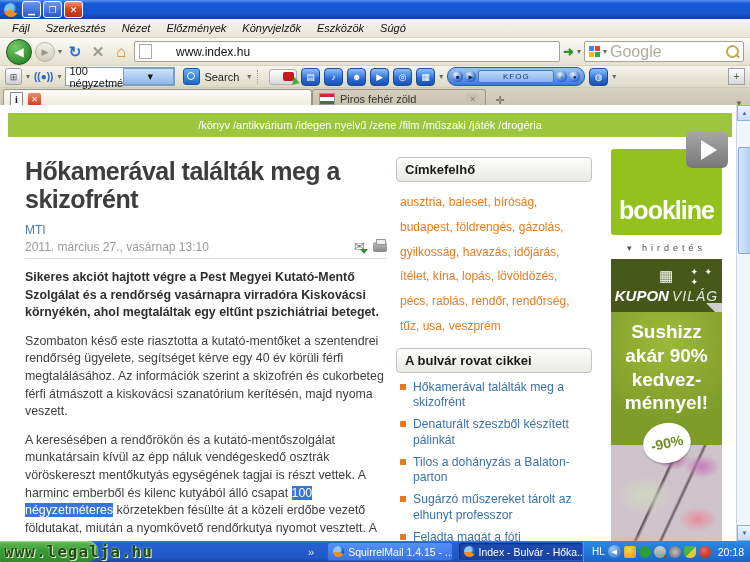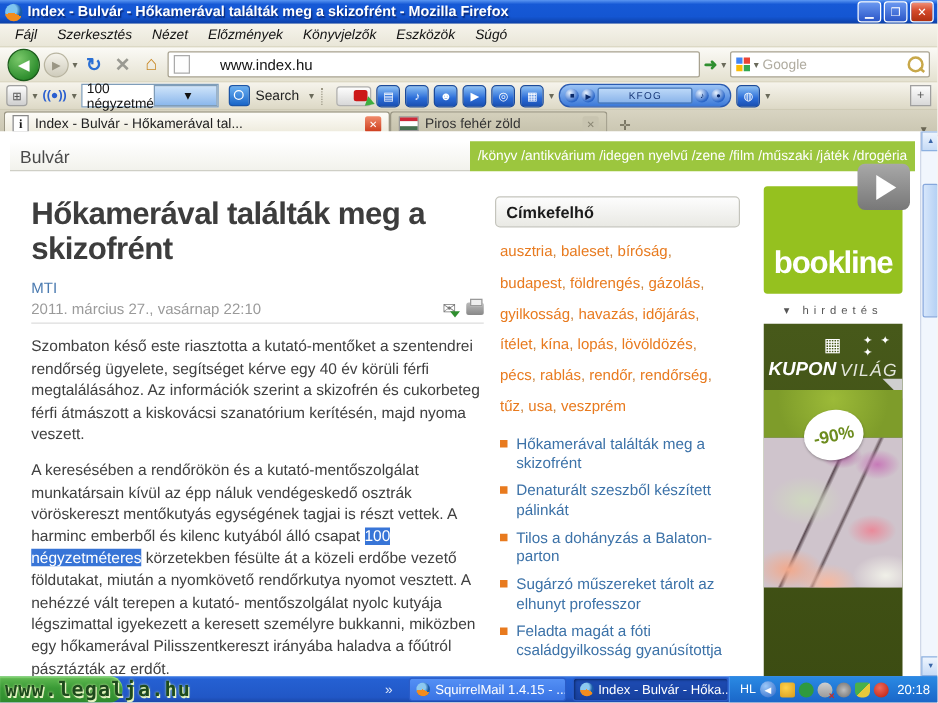--- a/index.html
+++ b/index.html
@@ -30,21 +30,21 @@
   .home{color:#c98a2a;font-size:16px;}
   .urlbox{flex:1;height:19px;background:#fff;border:1px solid #a8a290;border-radius:2px;display:flex;align-items:center;padding:0 4px;gap:4px;}
   .docicon{width:11px;height:13px;background:#fdfdfd;border:1px solid #aaa;flex:none;}
   .urltext{font-size:12px;color:#111;margin-left:20px;}
   .gobtn{color:#2f8f2f;font-size:13px;font-weight:bold;}
   .googlebox{width:150px;height:19px;background:#fff;border:1px solid #a8a290;border-radius:2px;display:flex;align-items:center;padding:0 4px;gap:3px;}
   .glogo{width:11px;height:11px;flex:none;display:grid;grid-template-columns:1fr 1fr;grid-template-rows:1fr 1fr;gap:1px;}
   .glogo i{display:block;}
   .glogo i:nth-child(1){background:#4285f4}.glogo i:nth-child(2){background:#ea4335}
   .glogo i:nth-child(3){background:#fbbc05}.glogo i:nth-child(4){background:#34a853}
-  .gph{flex:1;font-size:11px;color:#b0aca0;}
+  .gph{flex:1;font-size:16px;color:#b0aca0;}
   .mag{width:9px;height:9px;border:2px solid #c8a84a;border-radius:50%;position:relative;flex:none;}
   .mag::after{content:"";position:absolute;width:5px;height:2px;background:#c8a84a;transform:rotate(40deg);left:7px;top:8px;}
 
   
   .toolbar2{height:21px;background:linear-gradient(#f6f4ec,#ddd9c6);display:flex;align-items:center;padding:0 5px;gap:4px;border-bottom:1px solid #cfcbb6;}
   .t2icon{height:15px;min-width:15px;border-radius:3px;display:flex;align-items:center;justify-content:center;font-size:9px;flex:none;}
   .ext{background:linear-gradient(#fdfdfd,#cfcfcf);border:1px solid #a0a0a0;color:#555;}
   .radio{color:#2a5fd0;font-weight:bold;font-size:10px;background:none;}
   .findbox{width:108px;height:17px;background:#fff;border:1px solid #7f9db9;display:flex;align-items:center;}
   .findbox span{flex:1;font-size:11px;padding-left:3px;color:#111;}
@@ -166,21 +166,20 @@
   .ti6{background:radial-gradient(circle at 40% 35%,#f06a5a,#b81a0a);border-radius:50%;}
   .clock{color:#fff;font-size:10.5px;margin-left:4px;}
 </style>
 </head>
 <body>
 
 <div class="screen">
 
   <div class="titlebar">
     <span class="ff-icon"></span>
-    <span class="title">Index - Bulvár - Hőkamerával találták meg a skizofrént - Mozilla Firefox</span>
     <span class="winbtns">
       <span class="winbtn">▁</span>
       <span class="winbtn">❐</span>
       <span class="winbtn close">✕</span>
     </span>
   </div>
 
   <div class="menubar">
 
   <span class="menu-item">Fájl</span>
@@ -249,65 +248,63 @@
       <span class="pbtn">●</span>
     </span>
     <span class="bicon">◍</span>
     <span class="caret">▾</span>
     <span class="plusbox">+</span>
   </div>
 
   <div class="tabbar">
     <span class="tab active">
       <span class="favicon-index">i</span>
-      <span class="label">Index - Bulvár - Hőkamerával tal...</span>
       <span class="closetab">✕</span>
     </span>
     <span class="tab inactive">
       <span class="flag">
           <i></i>
           <i></i>
           <i></i>
         </span>
       <span class="label">Piros fehér zöld</span>
       <span class="closetab faded">✕</span>
     </span>
     <span class="newtab">✛</span>
     <span class="tablist">▼</span>
   </div>
 
   <div class="content">
     <div class="strip">
-      <div class="strip-left">
-        <span>Bulvár</span>
-      </div>
       <div class="strip-right">
         <span>/könyv /antikvárium /idegen nyelvű /zene /film /műszaki /játék /drogéria</span>
       </div>
     </div>
     <div class="playbtn"></div>
 
     <div class="article">
       <h1>Hőkamerával találták meg a skizofrént</h1>
       <div class="byline">MTI</div>
       <div class="metaline">
-        <span class="dateline">2011. március 27., vasárnap 22:10</span>
+        <span class="dateline">2011. március 27., vasárnap 13:10</span>
         <span class="mailicon">✉</span>
         <span class="printicon"></span>
       </div>
+      <p class="lead">Sikeres akciót hajtott végre a Pest Megyei Kutató-Mentő Szolgálat és a rendőrség vasárnapra virradóra Kiskovácsi környékén, ahol megtaláltak egy eltűnt pszichiátriai beteget.</p>
       <p>Szombaton késő este riasztotta a kutató-mentőket a szentendrei rendőrség ügyelete, segítséget kérve egy 40 év körüli férfi megtalálásához. Az információk szerint a skizofrén és cukorbeteg férfi átmászott a kiskovácsi szanatórium kerítésén, majd nyoma veszett.</p>
       <p><span>A keresésében a rendőrökön és a kutató-mentőszolgálat munkatársain kívül az épp náluk vendégeskedő osztrák vöröskereszt mentőkutyás egységének tagjai is részt vettek. A harminc emberből és kilenc kutyából álló csapat </span><span class="hl">100 négyzetméteres</span><span> körzetekben fésülte át a közeli erdőbe vezető földutakat, miután a nyomkövető rendőrkutya nyomot vesztett. A nehézzé vált terepen a kutató- mentőszolgálat nyolc kutyája légszimattal igyekezett a keresett személyre bukkanni, miközben egy hőkamerával Pilisszentkereszt irányába haladva a főútról pásztázták az erdőt.</span></p>
 
     </div>
 
     <div class="sidebar">
       <div class="boxhead">Címkefelhő</div>
       <div class="tagcloud">
         
       <span class="tag-item"><a href="#">ausztria</a><span class="comma">, </span></span><span class="tag-item"><a href="#">baleset</a><span class="comma">, </span></span><span class="tag-item"><a href="#">bíróság</a><span class="comma">, </span></span><span class="tag-item"><a href="#">budapest</a><span class="comma">, </span></span><span class="tag-item"><a href="#">földrengés</a><span class="comma">, </span></span><span class="tag-item"><a href="#">gázolás</a><span class="comma">, </span></span><span class="tag-item"><a href="#">gyilkosság</a><span class="comma">, </span></span><span class="tag-item"><a href="#">havazás</a><span class="comma">, </span></span><span class="tag-item"><a href="#">időjárás</a><span class="comma">, </span></span><span class="tag-item"><a href="#">ítélet</a><span class="comma">, </span></span><span class="tag-item"><a href="#">kína</a><span class="comma">, </span></span><span class="tag-item"><a href="#">lopás</a><span class="comma">, </span></span><span class="tag-item"><a href="#">lövöldözés</a><span class="comma">, </span></span><span class="tag-item"><a href="#">pécs</a><span class="comma">, </span></span><span class="tag-item"><a href="#">rablás</a><span class="comma">, </span></span><span class="tag-item"><a href="#">rendőr</a><span class="comma">, </span></span><span class="tag-item"><a href="#">rendőrség</a><span class="comma">, </span></span><span class="tag-item"><a href="#">tűz</a><span class="comma">, </span></span><span class="tag-item"><a href="#">usa</a><span class="comma">, </span></span><span class="tag-item"><a href="#">veszprém</a><span class="comma">, </span></span></div>
+      <div class="boxhead">A bulvár rovat cikkei</div>
       <ul class="linklist">
 
       <li class="link-item"><a href="#">Hőkamerával találták meg a skizofrént</a></li>
           <li class="link-item"><a href="#">Denaturált szeszből készített pálinkát</a></li>
           <li class="link-item"><a href="#">Tilos a dohányzás a Balaton-parton</a></li>
           <li class="link-item"><a href="#">Sugárzó műszereket tárolt az elhunyt professzor</a></li>
           <li class="link-item"><a href="#">Feladta magát a fóti családgyilkosság gyanúsítottja</a></li>
         </ul>
 
     </div>
@@ -319,20 +316,21 @@
       <div class="hirdetes">▾ <span>hirdetés</span></div>
       <div class="kupon">
         <div class="curl"></div>
         <div class="stars">✦ ✦<br>✦</div>
         <div class="bldg">▦</div>
         <div class="kuponlogo">
           <span class="k1">KUPON</span>
           <span class="k2">VILÁG</span>
         </div>
         <div class="burst">
+          <div class="sushi-text">Sushizz akár 90% kedvez- ménnyel!</div>
           <div class="badge">
               <span>-90%</span>
             </div>
         </div>
         <div class="sushiphoto"></div>
       </div>
     </div>
 
     <div class="scrollbar">
       <span class="sb-arrow sb-up">▲</span>

